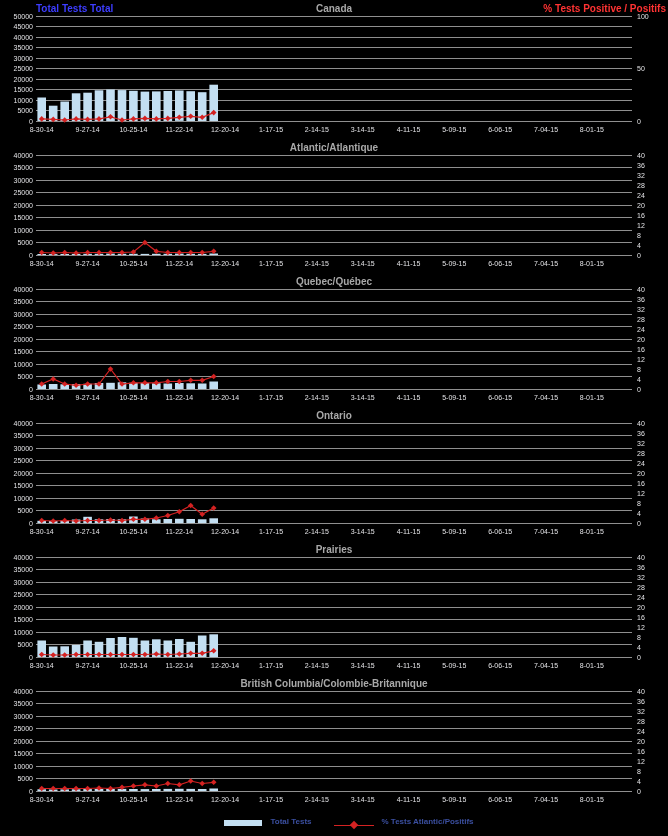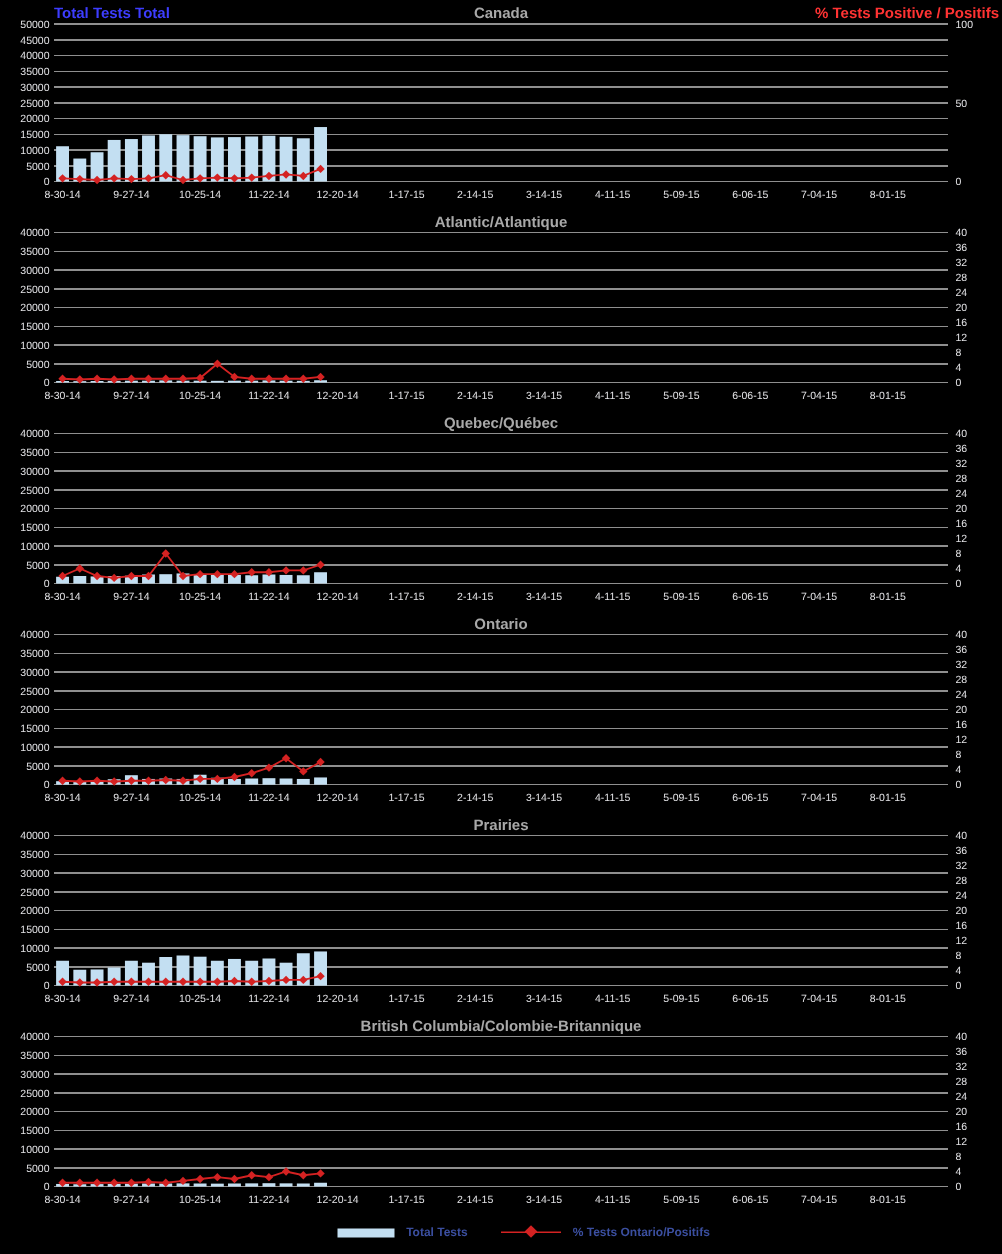--- a/index.html
+++ b/index.html
@@ -11,21 +11,21 @@
   .tick.left{text-anchor:end;}
   .tick.right{text-anchor:start;}
   .xtick{fill:var(--tick-text-color);font-size:7px;text-anchor:middle;font-family:"Liberation Sans",sans-serif;}
   .bar{fill:var(--bar-color);}
   .pline{fill:none;stroke:var(--line-color);stroke-width:1.2;}
   .pmark{fill:var(--line-color);}
   .ptitle{fill:var(--title-color);font-size:10px;font-weight:bold;text-anchor:middle;
     font-family:"Liberation Sans",sans-serif;}
   .leg-left{fill:var(--legend-left-color);font-size:10px;font-weight:bold;text-anchor:start;}
   .leg-right{fill:var(--legend-right-color);font-size:10px;font-weight:bold;text-anchor:end;}
-  .bottom-legend{display:flex;align-items:center;justify-content:center;gap:8px;margin-top:10px;margin-left:44px;}
+  .bottom-legend{display:flex;align-items:flex-end;justify-content:center;gap:8px;margin-top:10px;margin-left:44px;}
   .swatch-bar{width:38px;height:6px;background:var(--bar-color);display:inline-block;}
   .swatch-line{width:40px;height:1px;background:var(--line-color);position:relative;display:inline-block;}
   .diamond{position:absolute;left:17px;top:-3px;width:6px;height:6px;background:var(--line-color);
     transform:rotate(45deg);display:inline-block;}
   .leg-label{color:var(--bottom-legend-text-color);font-size:8px;font-weight:bold;margin-right:14px;}
 </style>
 </head>
 <body style="background: rgb(0, 0, 0);">
 
 <div id="chart-root">
@@ -496,15 +496,15 @@
         <path class="pmark" d="M213.7 102.5 L216.5 105.3 L213.7 108.0 L210.9 105.3 Z"></path>
         <text class="ptitle" x="334" y="10">British Columbia/Colombie-Britannique</text>
       </svg>
     </div>
   <div class="bottom-legend">
     <span class="swatch-bar"></span>
     <span class="leg-label">Total Tests</span>
     <span class="swatch-line">
         <span class="diamond"></span>
       </span>
-    <span class="leg-label">% Tests Ontario/Positifs</span>
+    <span class="leg-label">% Tests Atlantic/Positifs</span>
   </div>
 </div>
 
 </body></html>

